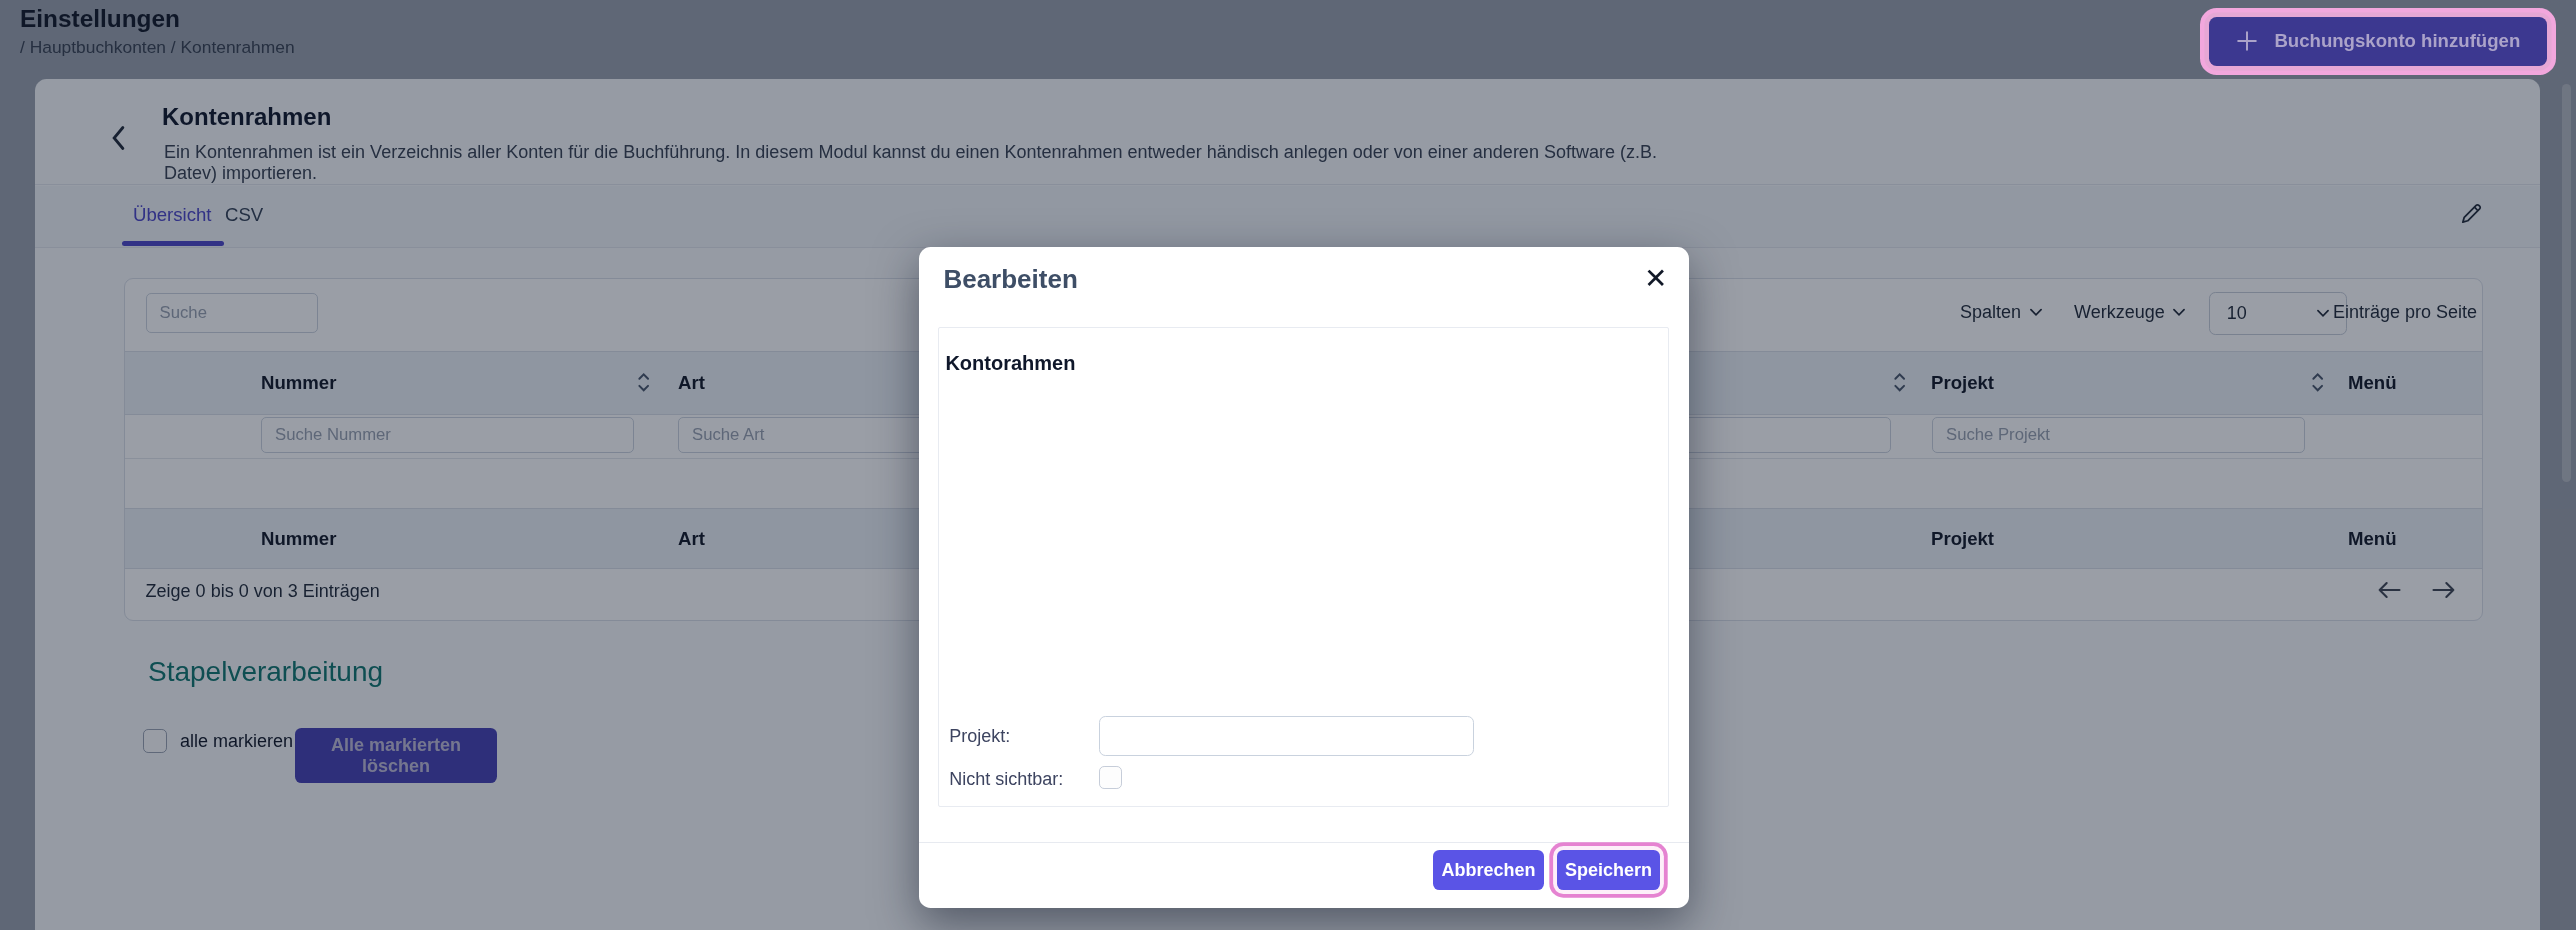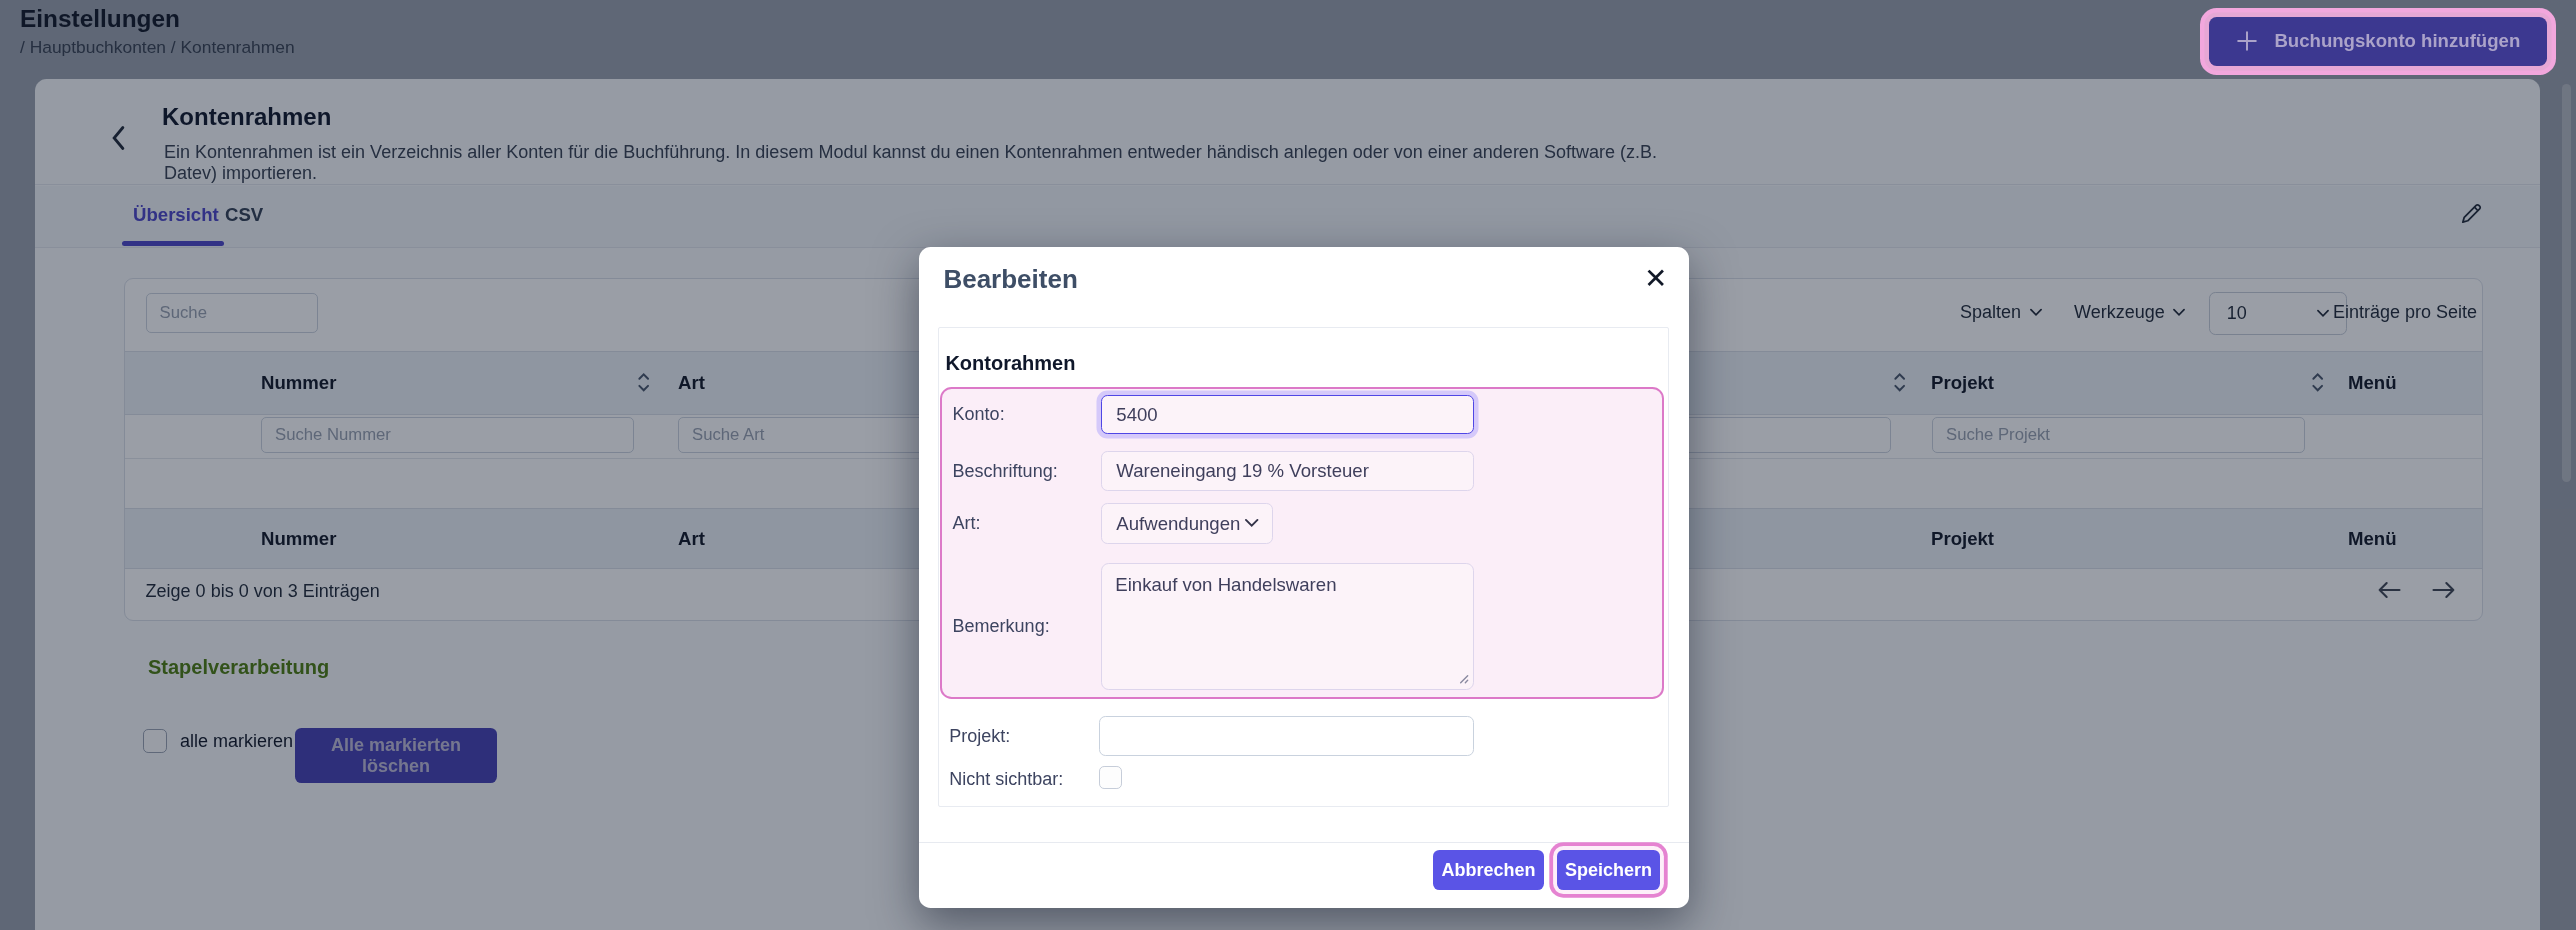--- a/index.html
+++ b/index.html
@@ -16,40 +16,40 @@
            display:flex;align-items:center;justify-content:center;gap:16.7px;
            box-shadow:0 0 0 4.5px rgba(220,168,206,.55),0 0 0 9px #f2a7dd;}
   .kebab-dot{width:7px;height:7px;border:1.9px solid #15181d;border-radius:50%;background:transparent;margin:3.9px 0;}
 
   
   .card{background:#f8fafc;border-radius:11.6px 11.6px 0 0;}
   .page-title{font-size:24px;font-weight:700;color:#0f172a;}
   .page-desc{font-size:18px;color:#374151;}
   .divider{background:#e2e6ec;height:1.3px;left:0;width:100%;}
   .tabband{background:#f1f4f8;}
-  .tab{font-size:18.6px;font-weight:700;cursor:pointer;height:57px;}
+  .tab{font-size:18.6px;font-weight:400;cursor:pointer;height:57px;}
   .tab-active{color:#4c46c8;}
   .tab-idle{color:#334155;}
   .tab-underline{background:#4c46c8;border-radius:2.6px;}
 
   
   .panel{background:#ffffff;border:1.3px solid #d9dee7;border-radius:9px;}
   .tool-label{font-size:18px;color:#1f2937;gap:7.7px;}
   .pagesize-box{border:1.3px solid #c6cdd8;border-radius:6.4px;font-size:18px;color:#1f2937;
                 display:flex;align-items:center;justify-content:space-between;padding:0 16.7px;}
   .hrow{background:#edf1f6;border-top:1.3px solid #d9dee7;border-bottom:1.3px solid #d9dee7;left:0;width:100%;}
   .hcell{top:0;height:100%;display:flex;align-items:center;font-size:18.6px;font-weight:700;color:#111827;}
   .srow{border-bottom:1.3px solid #e3e7ed;left:0;width:100%;}
   .s-input{border:1.3px solid #cbd3de;border-radius:5.1px;background:#fff;font-size:16.7px;color:#1f2937;
            padding:0 13px;box-sizing:border-box;font-family:"Liberation Sans",sans-serif;outline:none;}
   .s-input::placeholder{color:#98a1b0;}
   .info-text{font-size:18px;color:#1f2937;}
 
   
-  .batch-heading{font-size:20px;font-weight:700;color:#4d7c0f;}
+  .batch-heading{font-size:28px;font-weight:400;color:#0f766e;}
   .checkbox{border:1.9px solid #9aa3b2;border-radius:5.1px;background:#fdfdfd;box-sizing:border-box;}
   .batch-label{font-size:18px;color:#111827;}
   .indigo-btn{border:none;cursor:pointer;background:#5a54e6;color:#ffffff;border-radius:6.4px;
               font-size:18px;font-weight:600;display:flex;align-items:center;justify-content:center;
               font-family:"Liberation Sans",sans-serif;}
   .batch-del{background:#4540b4;color:#c0bcd8;}
 
   
   .overlay{left:0;top:0;right:0;bottom:0;background:rgba(15,23,42,.42);z-index:40;}
   .modal{background:#ffffff;border-radius:11.6px;z-index:50;box-shadow:0 15.4px 45px rgba(15,23,42,.5);}
@@ -204,41 +204,20 @@
     <span>Buchungskonto hinzufügen</span>
   </button>
 
   <div class="abs modal" style="left:919px;top:247px;width:770px;height:661px;">
     <div class="abs modal-title" style="left:24.4px;top:16.7px;">Bearbeiten</div>
     <div class="abs close-x" style="left:725px;top:18px;">✕</div>
 
     <div class="abs mpanel" style="left:19px;top:80px;width:729px;height:478px;">
       <div class="abs msection" style="left:6.4px;top:24.4px;">Kontorahmen</div>
 
-      <div class="abs fieldset" style="left:1.3px;top:59px;width:724px;height:312px;">
-        <div class="abs lbl" style="left:10.3px;top:6.4px;height:39px;">Konto:</div>
-        <input class="abs fctl fctl-focus" style="left: 159px; top: 6.4px; width: 373px; height: 39px;" value="5400">
-
-        <div class="abs lbl" style="left:10.3px;top:62px;height:40px;">Beschriftung:</div>
-        <input class="abs fctl" style="left: 159px; top: 62px; width: 373px; height: 40px;" value="Wareneingang 19 % Vorsteuer">
-
-        <div class="abs lbl" style="left:10.3px;top:114px;height:41px;">Art:</div>
-        <div class="abs fctl mselect" style="left:159px;top:114px;width:172px;height:41px;">
-          <span>Aufwendungen</span>
-          <svg width="15.4" height="10.3" viewBox="0 0 12 8">
-            <path d="M1.5 1.5 L6 6 L10.5 1.5" fill="none" stroke="#333348" stroke-width="1.5" stroke-linecap="round"></path>
-            </svg>
-        </div>
-
-        <div class="abs lbl" style="left:10.3px;top:174px;height:127px;">Bemerkung:</div>
-        <textarea class="abs fctl mtextarea" style="left: 159px; top: 174px; width: 373px; height: 127px;">Einkauf von Handelswaren</textarea>
-        <svg class="abs" style="left:514px;top:282px;" width="14" height="14" viewBox="0 0 12 12">
-          <path d="M10 4 L4 10 M10 8 L8 10" fill="none" stroke="#8a8aa0" stroke-width="1.2" stroke-linecap="round"></path>
-          </svg>
-      </div>
 
       <div class="abs lbl" style="left:10.3px;top:388px;height:40px;">Projekt:</div>
       <input class="abs winput" style="left: 160px; top: 388px; width: 375px; height: 40px;">
 
       <div class="abs lbl" style="left:10.3px;top:440px;height:23px;">Nicht sichtbar:</div>
       <div class="abs checkbox" style="left:160px;top:438px;width:23px;height:23px;border-color:#c6cdd9;cursor:pointer;"></div>
     </div>
 
     <div class="abs m-divider" style="top:595px;"></div>
     <button class="abs indigo-btn" style="left:514px;top:603px;width:111px;height:40px;">Abbrechen</button>

